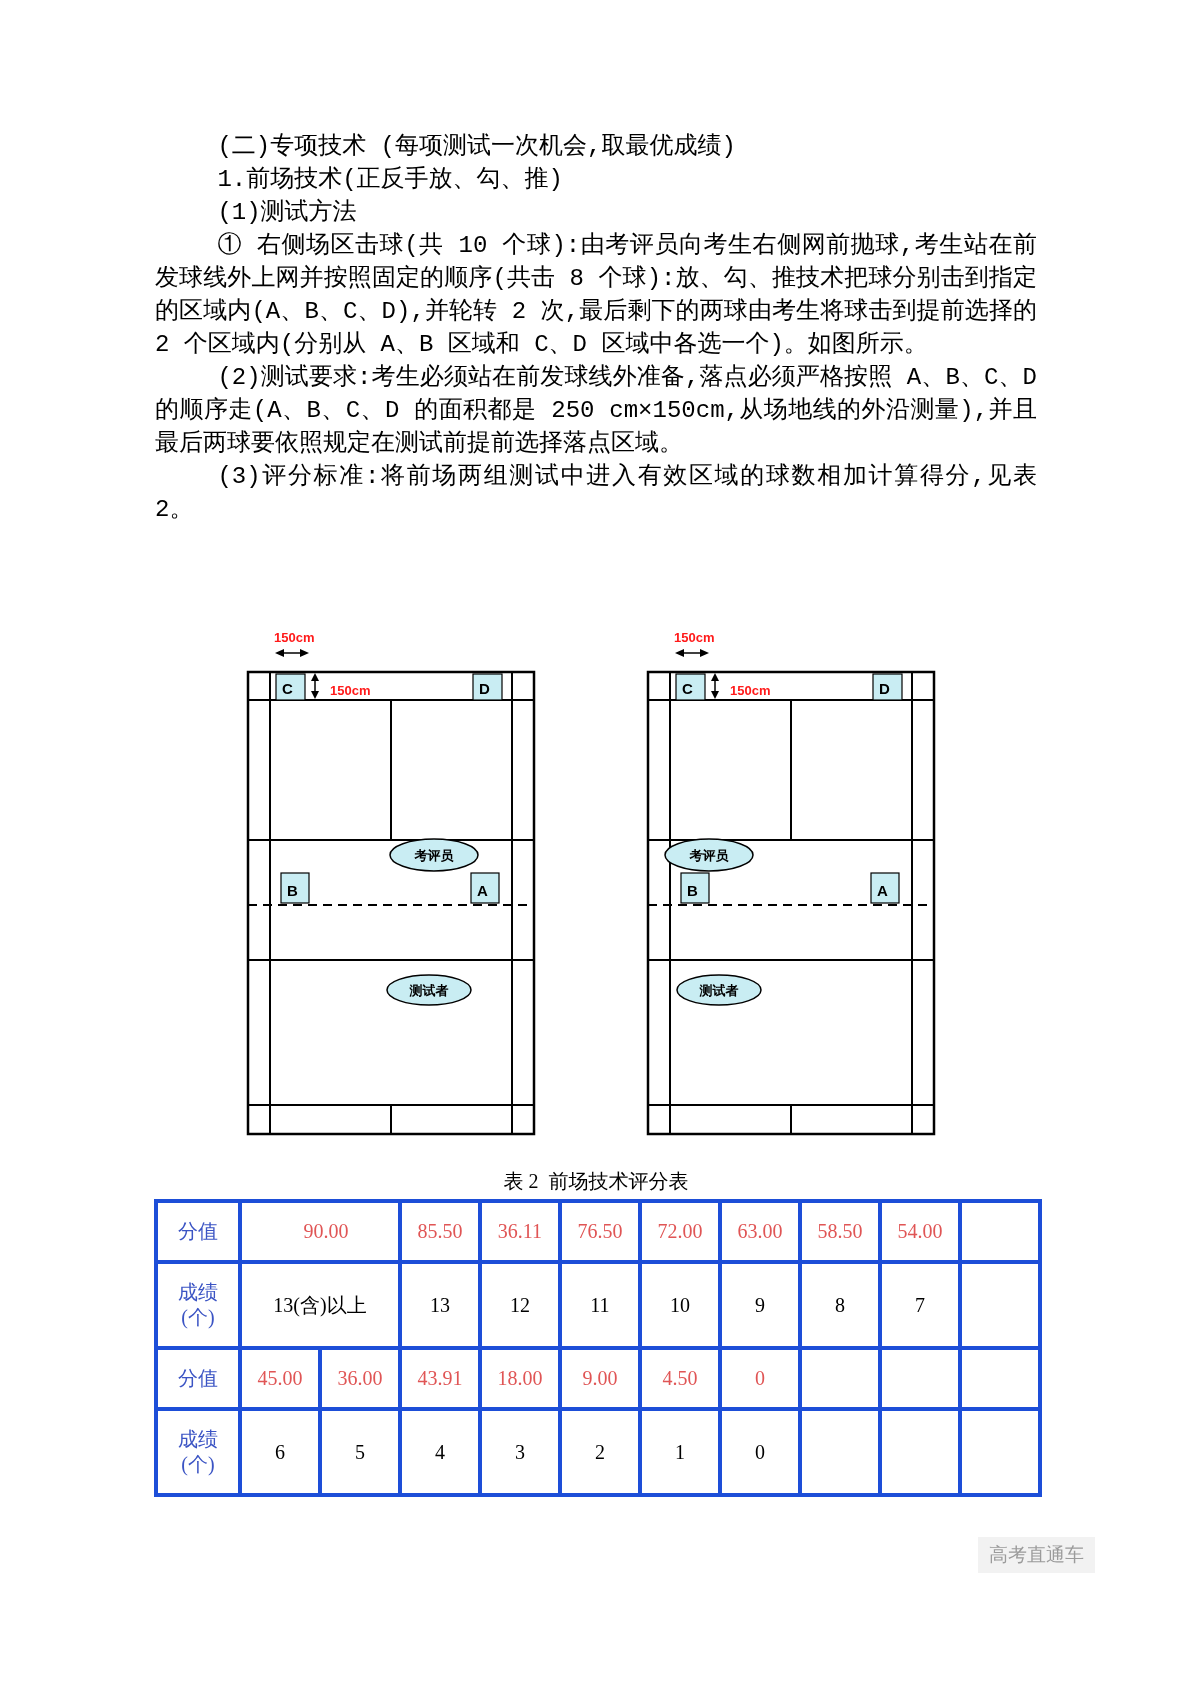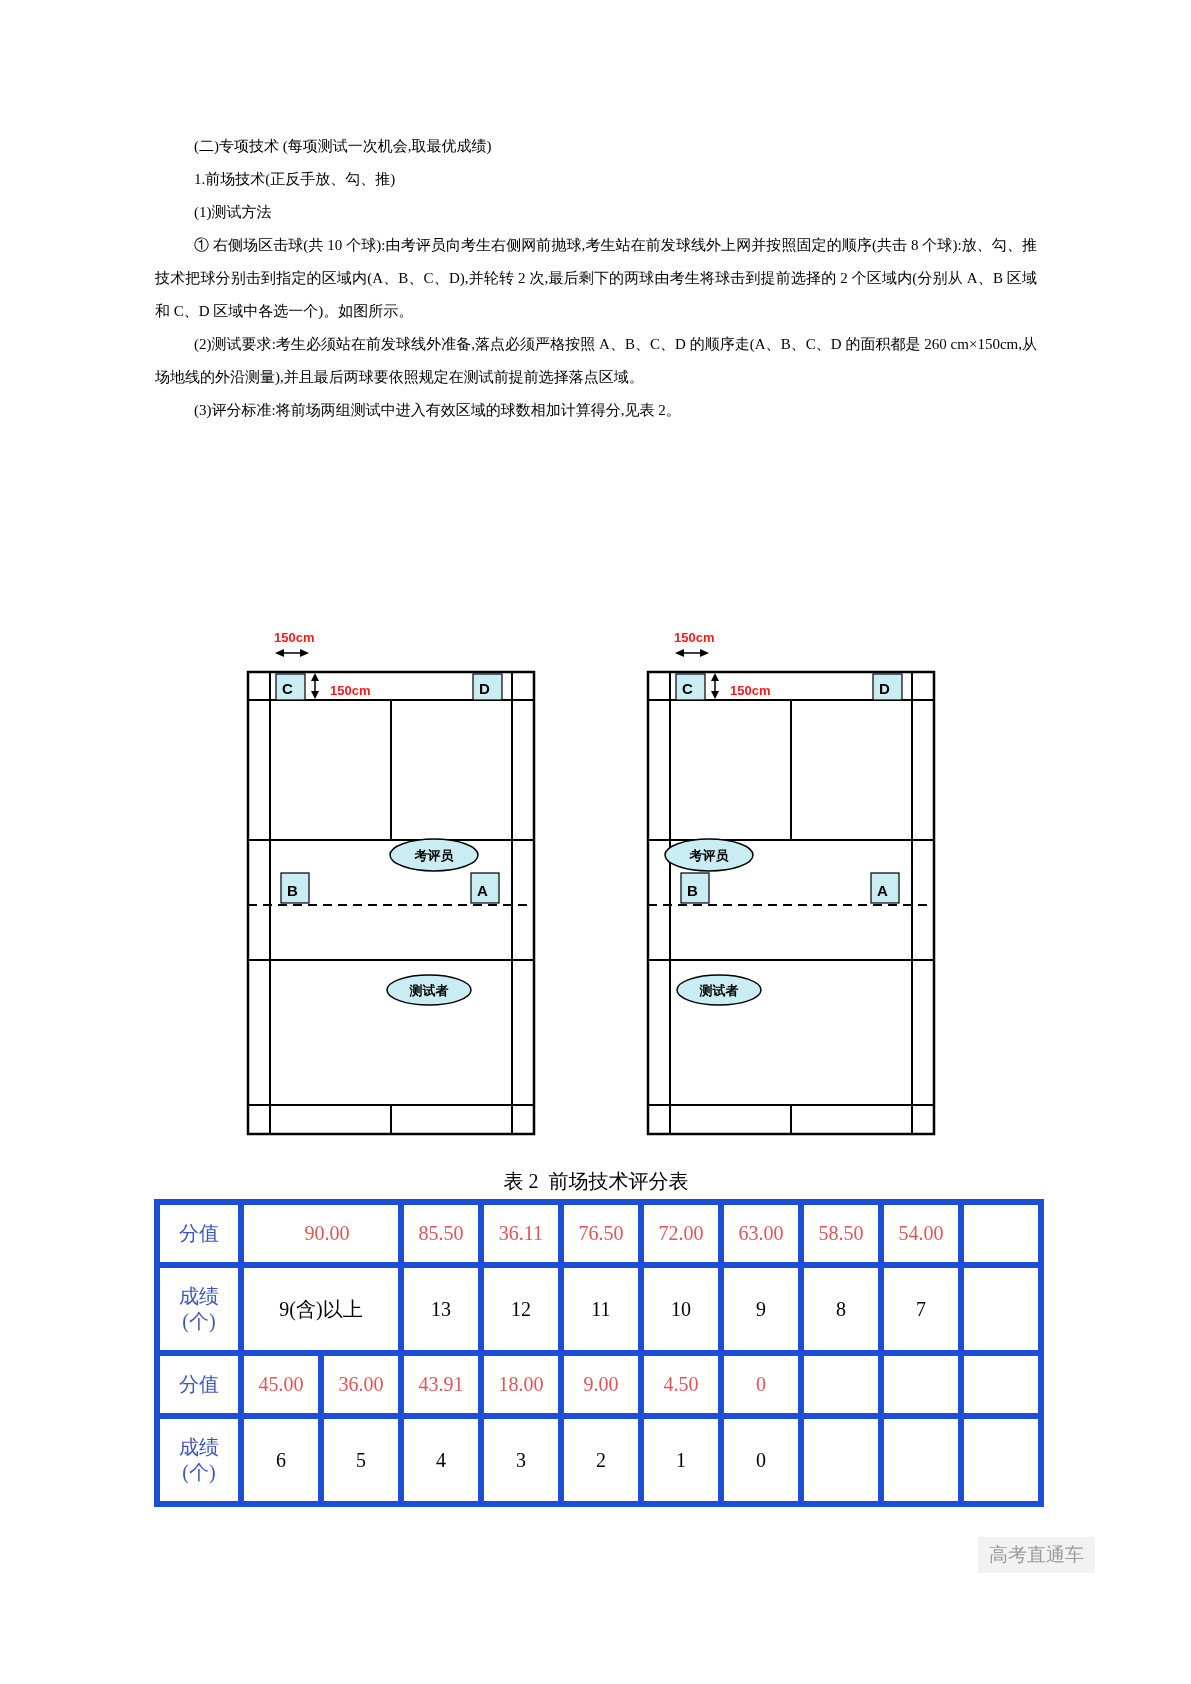--- a/index.html
+++ b/index.html
@@ -3,22 +3,22 @@
 <meta charset="utf-8">
 <style>
   * { margin:0; padding:0; box-sizing:border-box; }
   html,body { background:#ffffff; }
   body { font-family:"Liberation Serif","DejaVu Serif",serif; color:#000; }
   .page { position:relative; width:1191px; height:1684px; background:#fff; overflow:hidden; }
 
   
   .content { position:absolute; left:155px; top:130px; width:882px; }
   .content p {
-    font-size:15px; line-height:33px; text-align:justify;
-    text-indent:2.6em; color:#000;
+    font-size:24px; line-height:33px; text-align:justify;
+    text-indent:2.6em; color:#000;font-family:Liberation Mono, monospace;
   }
 
   
   .court { position:absolute; top:622px; }
   .court-left  { left:245px; }
   .court-right { left:645px; }
   .court .ln2 { stroke:#000; stroke-width:2; }
   .court .ln  { stroke:#000; stroke-width:1.5; }
   .court .court-rect { fill:none; stroke:#000; stroke-width:2.5; }
   .court .zone { fill:#c9edf3; stroke:#000; stroke-width:1.2; }
@@ -27,21 +27,21 @@
   .court .dashed { stroke-dasharray:9 6; }
   .court .t-dim { fill:#ff1a1a; font-family:"Liberation Sans",sans-serif; font-size:13px; font-weight:bold; }
   .court .t-zone { fill:#000; font-family:"Liberation Sans",sans-serif; font-size:15px; font-weight:bold; }
   .court .t-person { fill:#000; font-family:"Liberation Sans",sans-serif; font-size:13px; font-weight:bold; }
 
   
   .table-block { position:absolute; left:154px; top:1168px; width:884px; }
   .table-caption { text-align:center; font-size:20px; color:#000; white-space:pre; margin-bottom:4px; }
   table.score { border-collapse:collapse; width:884px; table-layout:fixed; }
   .score td {
-    border:6px solid #1d4ed8; text-align:center; vertical-align:middle;
+    border:4px solid #1d4ed8; text-align:center; vertical-align:middle;
     font-size:20px; padding:16px 3px; overflow:hidden;margin-left:48px;
   }
   .score td.lbl { color:#3b54c4; white-space:pre-line; line-height:25px; }
   .score td.red { color:#e05555; }
   .score td.mergeL { text-align:center; padding-left:15px; }
   .score tr.r-short { height:41px; }
   .score tr.r-tall  { height:65px; }
 
   
   .watermark {
@@ -53,21 +53,21 @@
 </head>
 <body>
 
 <div class="page">
 
   <div class="content">
     <p>(二)专项技术 (每项测试一次机会,取最优成绩)</p>
     <p>1.前场技术(正反手放、勾、推)</p>
     <p>(1)测试方法</p>
     <p>① 右侧场区击球(共 10 个球):由考评员向考生右侧网前抛球,考生站在前发球线外上网并按照固定的顺序(共击 8 个球):放、勾、推技术把球分别击到指定的区域内(A、B、C、D),并轮转 2 次,最后剩下的两球由考生将球击到提前选择的 2 个区域内(分别从 A、B 区域和 C、D 区域中各选一个)。如图所示。</p>
-    <p>(2)测试要求:考生必须站在前发球线外准备,落点必须严格按照 A、B、C、D 的顺序走(A、B、C、D 的面积都是 260 cm×150cm,从场地线的外沿测量),并且最后两球要依照规定在测试前提前选择落点区域。</p>
+    <p>(2)测试要求:考生必须站在前发球线外准备,落点必须严格按照 A、B、C、D 的顺序走(A、B、C、D 的面积都是 250 cm×150cm,从场地线的外沿测量),并且最后两球要依照规定在测试前提前选择落点区域。</p>
     <p>(3)评分标准:将前场两组测试中进入有效区域的球数相加计算得分,见表 2。</p>
   </div>
 
   <svg class="court court-left" width="295" height="520" viewBox="0 0 295 520">
     <text class="t-dim" x="29" y="20">150cm</text>
     <line class="ln" x1="37" y1="31" x2="57" y2="31"></line>
     <polygon points="30,31 39,27 39,35"></polygon>
     <polygon points="64,31 55,27 55,35"></polygon>
 
     <rect class="court-rect" x="3" y="50" width="286" height="462"></rect>
@@ -167,21 +167,21 @@
         <td class="red">76.50</td>
         <td class="red">72.00</td>
         <td class="red">63.00</td>
         <td class="red">58.50</td>
         <td class="red">54.00</td>
         <td class="red"></td>
       </tr>
       <tr class="r-tall">
         <td class="lbl">成绩
 (个)</td>
-        <td colspan="2">9(含)以上</td>
+        <td colspan="2">13(含)以上</td>
         <td>13</td>
         <td>12</td>
         <td>11</td>
         <td>10</td>
         <td>9</td>
         <td>8</td>
         <td>7</td>
         <td></td>
       </tr>
       <tr class="r-short">

